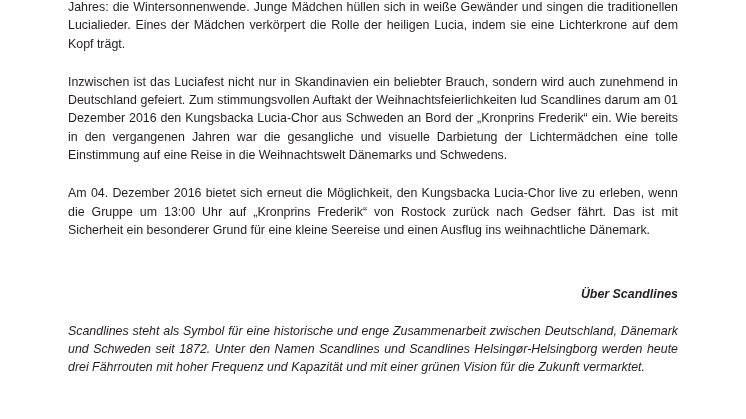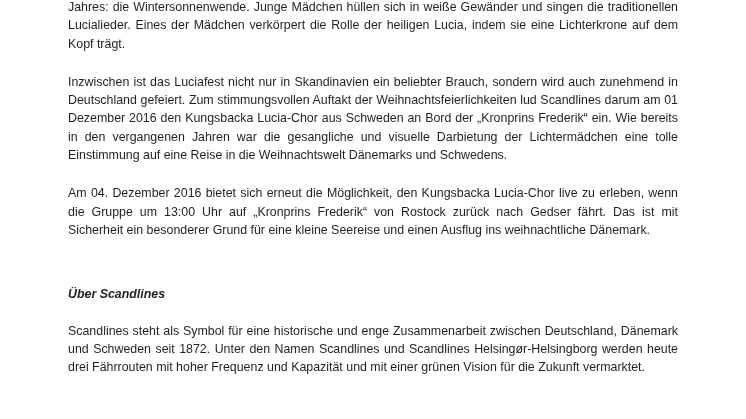--- a/index.html
+++ b/index.html
@@ -39,23 +39,24 @@
   .spacer-big {
     height: 26px;
   }
   h2.subhead {
     margin: 0 0 18px 0;
     font-size: 12.4px;
     line-height: 18.3px;
     color: #231f20;
     font-weight: bold;
     font-style: italic;
-    text-align: left;
+    text-align: right;
   }
   p.italic {
+    font-style: italic;
     margin-bottom: 16px;
   }
 </style>
 </head>
 <body>
 
 <div class="page">
   <div class="doc-body">
 
     <p class="para first">Jahres: die Wintersonnenwende. Junge Mädchen hüllen sich in weiße Gewänder und singen die traditionellen Lucialieder. Eines der Mädchen verkörpert die Rolle der heiligen Lucia, indem sie eine Lichterkrone auf dem Kopf trägt.</p>

